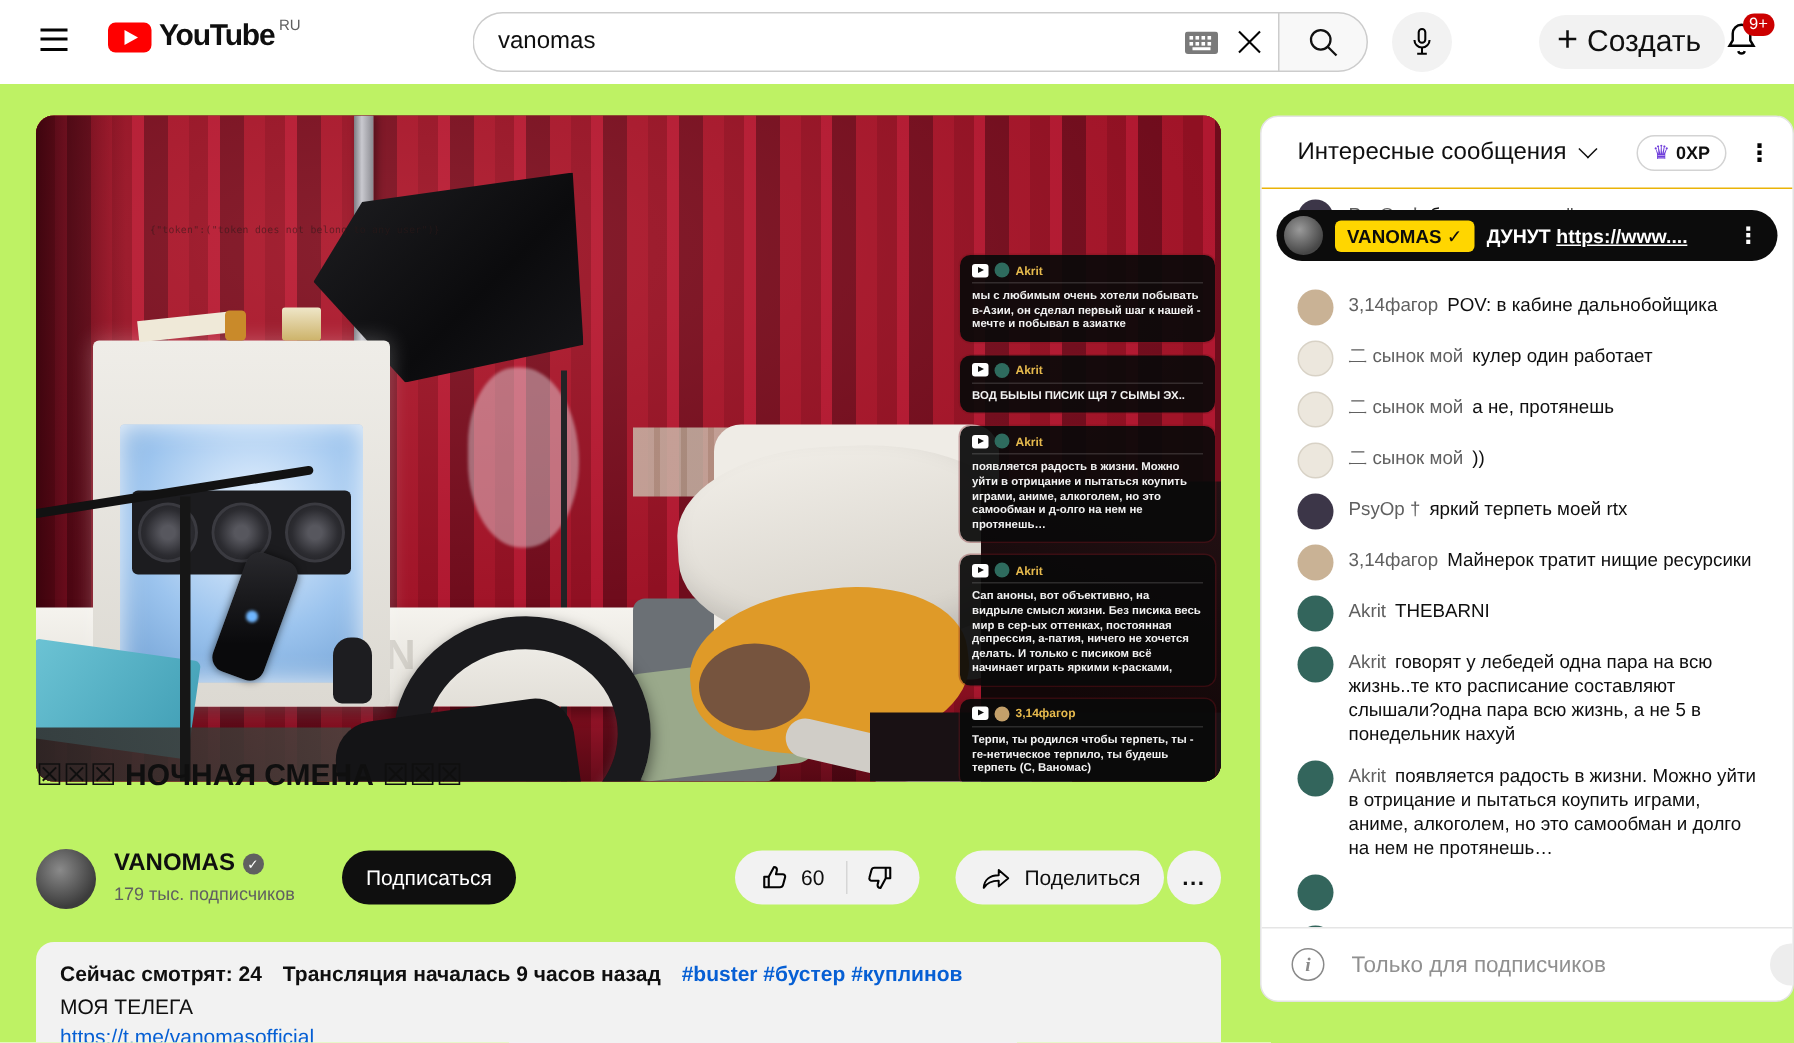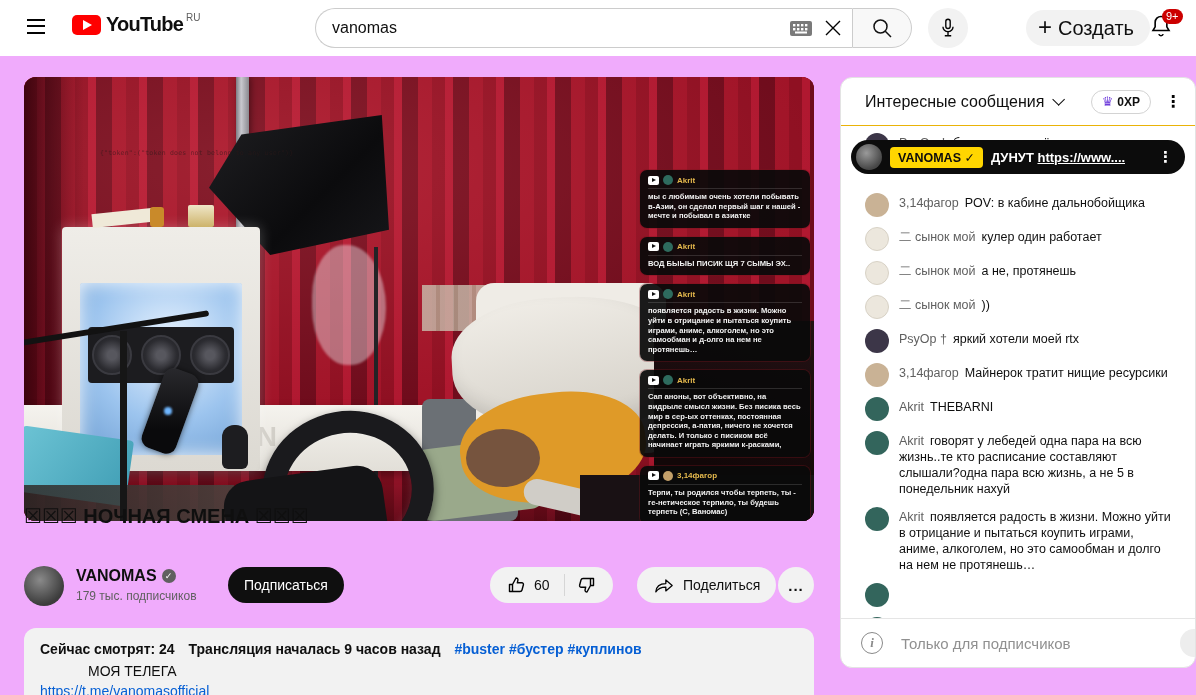--- a/index.html
+++ b/index.html
@@ -1,19 +1,19 @@
 <!DOCTYPE html>
 <html><head>
 <meta charset="utf-8">
 <style>
   * { margin:0; padding:0; box-sizing:border-box; }
   html,body { background:#fff; }
   .page {
     position:relative; width:1196px; height:695px; overflow:hidden;
-    background:#f0abfc; font-family:"Liberation Sans","DejaVu Sans",sans-serif;
+    background:#bef264; font-family:"Liberation Sans","DejaVu Sans",sans-serif;
     color:#0f0f0f;
   }
   
   .masthead { position:absolute; left:0; top:0; width:1196px; height:56px; background:#fff; }
   .hamburger { position:absolute; left:24px; top:14px; width:24px; height:22px; cursor:pointer; }
   .hamburger span { display:block; height:2px; background:#030303; margin:4.5px 3px; }
   .logo { position:absolute; left:72px; top:13px; display:flex; align-items:center; cursor:pointer; }
   .yt-badge { width:29px; height:20px; background:#ff0000; border-radius:5px; position:relative; }
   .yt-badge::after { content:""; position:absolute; left:11px; top:5px;
     border-left:9px solid #fff; border-top:5px solid transparent; border-bottom:5px solid transparent; }
@@ -153,21 +153,21 @@
     display:flex; align-items:center; gap:8px; padding:0 16px; cursor:pointer; }
   .share-label { font-size:14px; font-weight:500; }
   .more-btn { position:absolute; left:778px; top:567px; width:36px; height:36px; background:#f2f2f2;
     border-radius:50%; display:flex; align-items:center; justify-content:center; cursor:pointer;
     font-size:15px; font-weight:700; letter-spacing:1px; }
   .descr { position:absolute; left:24px; top:628px; width:790px; height:80px; background:#f2f2f2;
     border-radius:12px; padding:11px 16px; font-size:14px; line-height:20px; cursor:pointer; }
   .descr-meta { font-weight:600; }
   .descr-meta .sep { display:inline-block; width:10px; }
   .hashtags { color:#065fd4; font-weight:600; }
-  .descr-line2 { margin-top:2px;margin-left:48px; }
+  .descr-line2 { margin-top:2px; }
   .descr-link { color:#065fd4; }
   
   .chat { position:absolute; left:840px; top:77px; width:356px; height:591px;
     border:1px solid #e3e3e3; border-radius:12px; background:#fff; overflow:hidden; }
   .chat-header { height:48px; display:flex; align-items:center; padding:0 14px 0 24px;
     border-bottom:1px solid #eab308; }
   .chat-title { font-size:16px; }
   .chev { margin-left:8px; width:9px; height:9px; border-right:1.6px solid #0f0f0f;
     border-bottom:1.6px solid #0f0f0f; transform:rotate(45deg) translateY(-3px); cursor:pointer; }
   .xp-pill { margin-left:auto; display:flex; align-items:center; gap:4px; border:1px solid #d3d3d3;
@@ -435,21 +435,21 @@
       <div class="chat-row">
         <span class="chat-ava"></span>
         <p><span class="chat-author">二 сынок мой</span><span>а не, протянешь</span></p>
       </div>
       <div class="chat-row">
         <span class="chat-ava"></span>
         <p><span class="chat-author">二 сынок мой</span><span>))</span></p>
       </div>
       <div class="chat-row">
         <span class="chat-ava"></span>
-        <p><span class="chat-author">PsyOp †</span><span>яркий хотели моей rtx</span></p>
+        <p><span class="chat-author">PsyOp †</span><span>яркий терпеть моей rtx</span></p>
       </div>
       <div class="chat-row">
         <span class="chat-ava"></span>
         <p><span class="chat-author">3,14фагор</span><span>Майнерок тратит нищие ресурсики</span></p>
       </div>
       <div class="chat-row">
         <span class="chat-ava"></span>
         <p><span class="chat-author">Akrit</span><span>THEBARNI</span></p>
       </div>
       <div class="chat-row">

